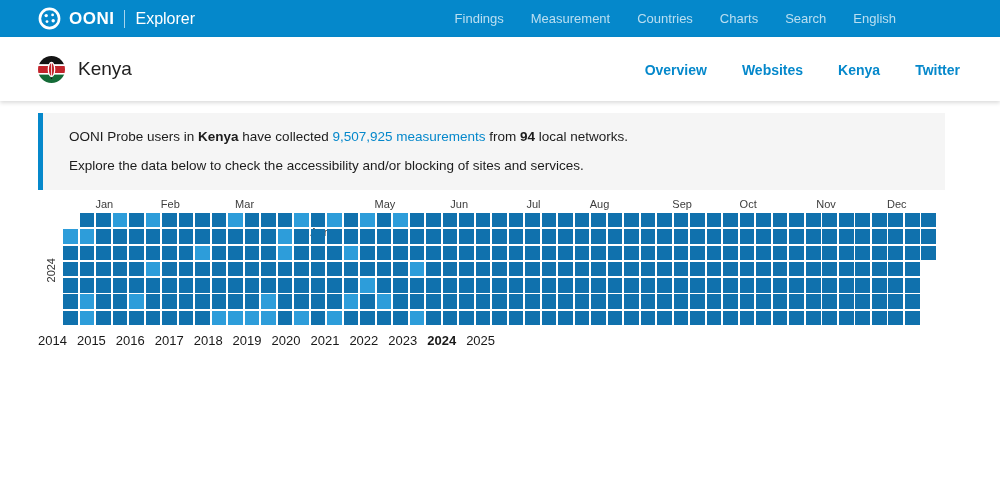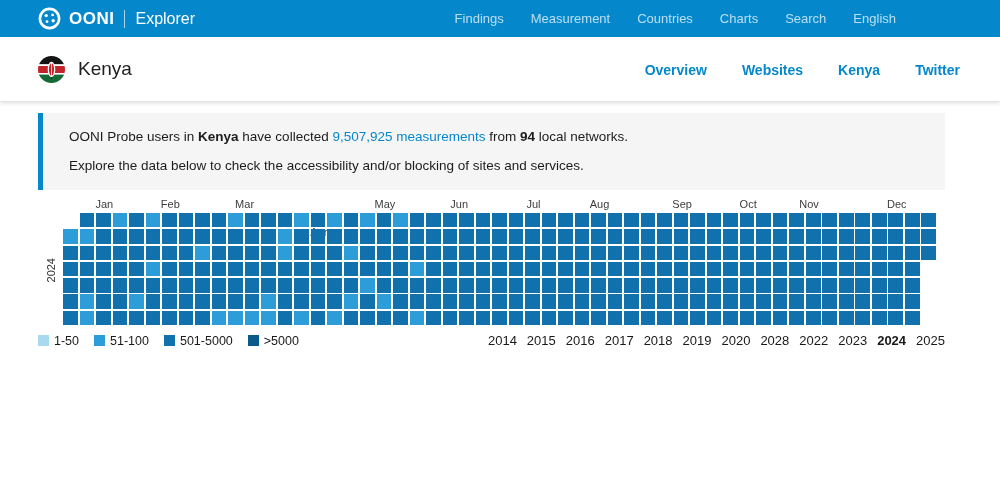--- a/index.html
+++ b/index.html
@@ -130,21 +130,21 @@
         <span style="left: 41.2736px;">Jan</span>
         <span style="left: 107.311px;">Feb</span>
         <span style="left: 181.604px;">Mar</span>
         <span style="left: 255.896px; margin-top: 28px;">Apr</span>
         <span style="left: 321.934px;">May</span>
         <span style="left: 396.226px;">Jun</span>
         <span style="left: 470.519px;">Jul</span>
         <span style="left: 536.557px;">Aug</span>
         <span style="left: 619.104px;">Sep</span>
         <span style="left: 685.142px;">Oct</span>
-        <span style="left: 746px;">Nov</span>
+        <span style="left: 763px;">Nov</span>
         <span style="left: 833.726px;">Dec</span>
       </div>
     <div class="chart-body">
       <div class="y-axis">
         <span>2024</span>
       </div>
       <div class="heatmap-grid">
           <div class="hm-cell" style="left: 0px; top: 16.2857px; background: rgb(45, 157, 218);"></div>
           <div class="hm-cell" style="left: 0px; top: 32.5714px; background: rgb(16, 113, 173);"></div>
           <div class="hm-cell" style="left: 0px; top: 48.8571px; background: rgb(16, 113, 173);"></div>
@@ -507,47 +507,29 @@
           <div class="hm-cell" style="left: 841.981px; top: 48.8571px; background: rgb(16, 113, 173);"></div>
           <div class="hm-cell" style="left: 841.981px; top: 65.1429px; background: rgb(16, 113, 173);"></div>
           <div class="hm-cell" style="left: 841.981px; top: 81.4286px; background: rgb(16, 113, 173);"></div>
           <div class="hm-cell" style="left: 841.981px; top: 97.7143px; background: rgb(16, 113, 173);"></div>
           <div class="hm-cell" style="left: 858.491px; top: 0px; background: rgb(16, 113, 173);"></div>
           <div class="hm-cell" style="left: 858.491px; top: 16.2857px; background: rgb(16, 113, 173);"></div>
           <div class="hm-cell" style="left: 858.491px; top: 32.5714px; background: rgb(16, 113, 173);"></div>
         </div>
     </div>
     <div class="chart-footer">
-      <div class="legend">
-          <span class="legend-item">
-            <span class="legend-swatch" style="background: rgb(169, 216, 241);"></span>
-            <span>1-50</span>
-          </span>
-          <span class="legend-item">
-            <span class="legend-swatch" style="background: rgb(45, 157, 218);"></span>
-            <span>51-100</span>
-          </span>
-          <span class="legend-item">
-            <span class="legend-swatch" style="background: rgb(16, 113, 173);"></span>
-            <span>501-5000</span>
-          </span>
-          <span class="legend-item">
-            <span class="legend-swatch" style="background: rgb(10, 90, 138);"></span>
-            <span>&gt;5000</span>
-          </span>
-        </div>
       <div class="years">
           <span>2014</span>
           <span>2015</span>
           <span>2016</span>
           <span>2017</span>
           <span>2018</span>
           <span>2019</span>
           <span>2020</span>
-          <span>2028</span>
+          <span>2021</span>
           <span>2022</span>
           <span>2023</span>
           <span class="sel">2024</span>
           <span>2025</span>
         </div>
     </div>
   </div>
 </div>
 
 </body></html>

